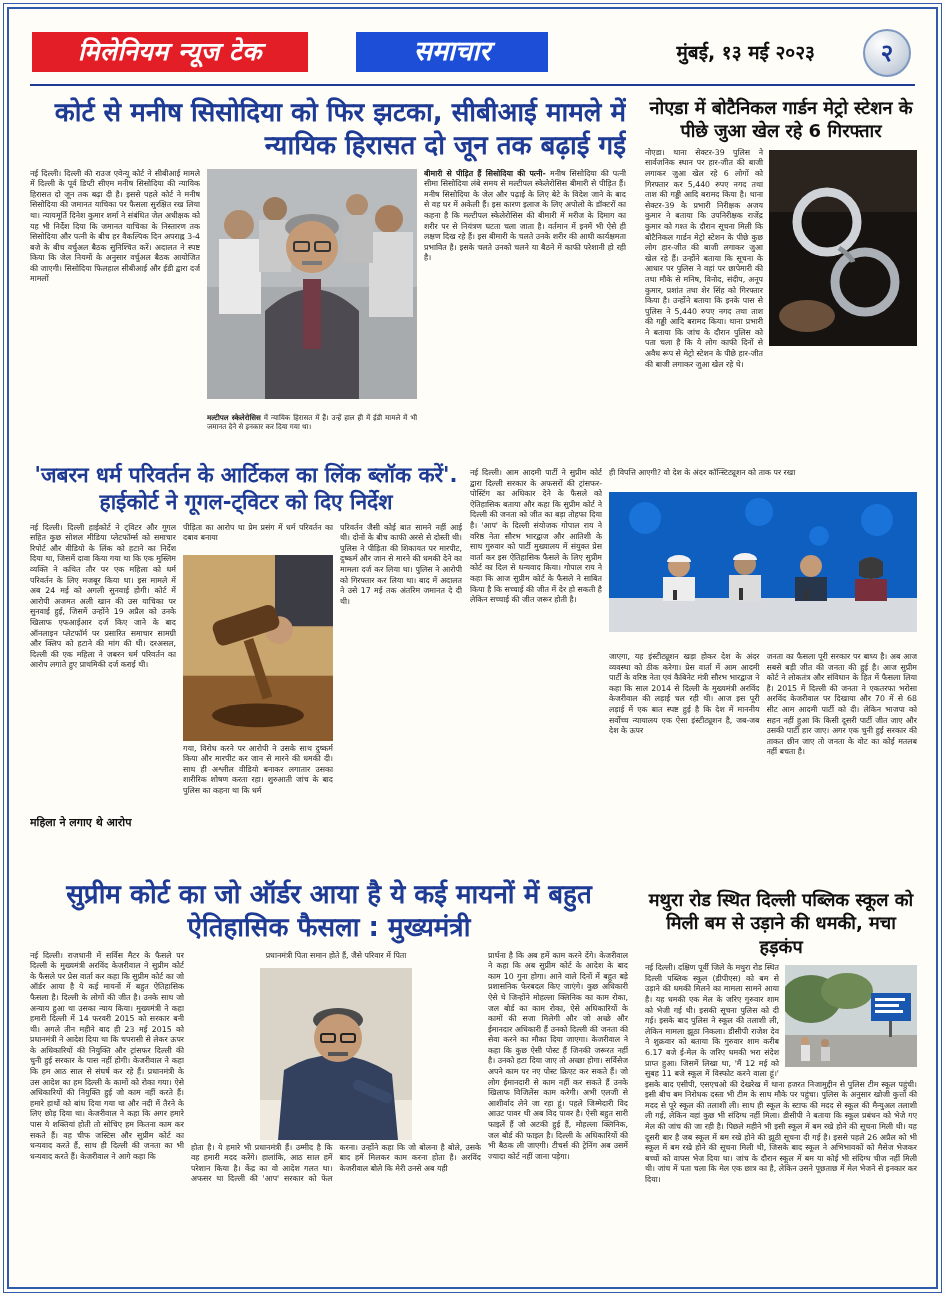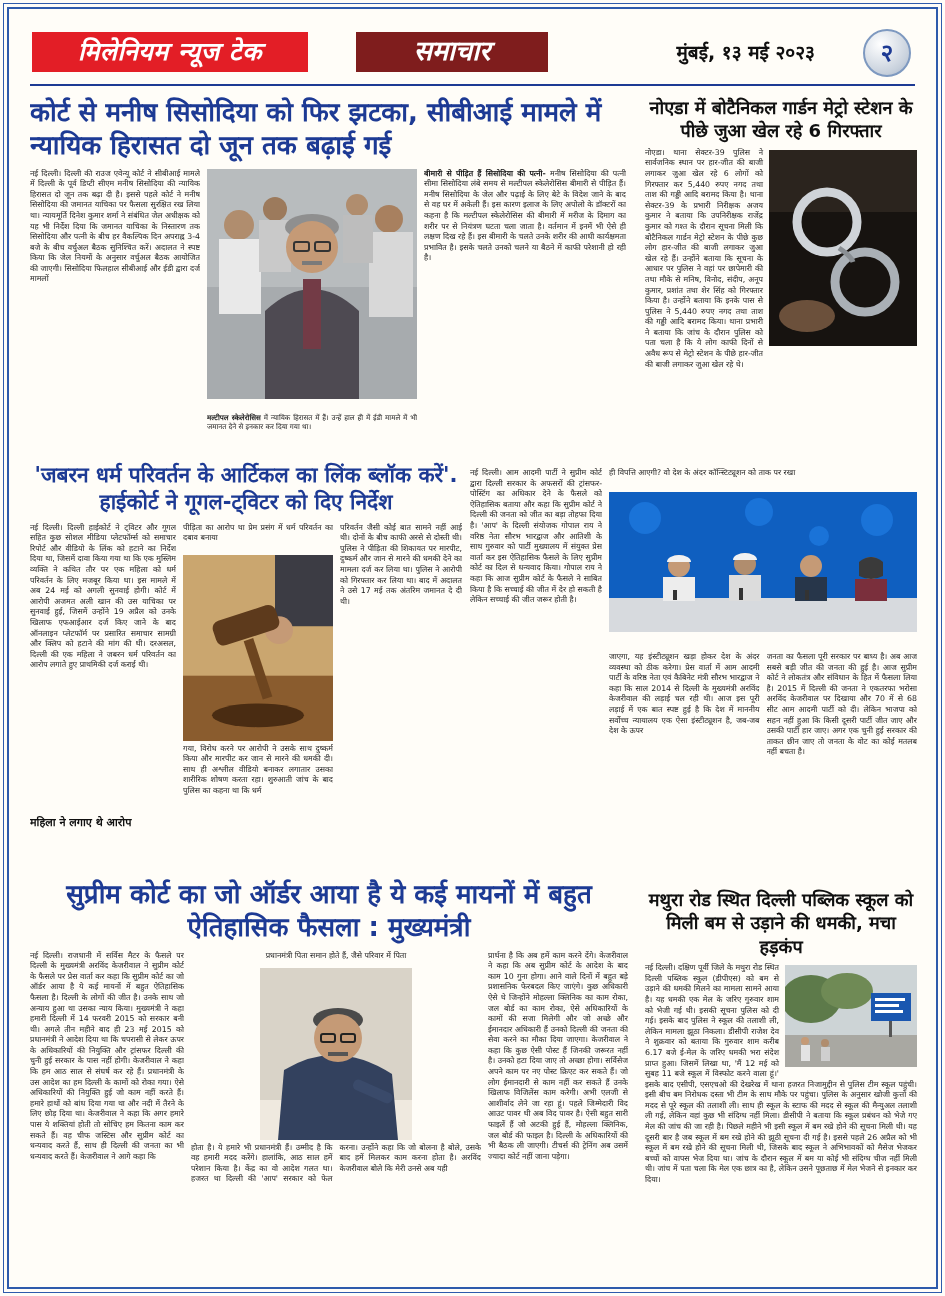--- a/index.html
+++ b/index.html
@@ -11,34 +11,34 @@
   }
   .frame-outer{position:absolute;inset:3px;border:1px solid #2e5bac;pointer-events:none;}
   .frame-inner{position:absolute;inset:7px;border:2px solid #2e5bac;pointer-events:none;}
   .header{position:absolute;left:30px;right:30px;top:28px;height:48px;}
   .brand-box{
     position:absolute;left:2px;top:4px;width:276px;height:40px;background:#e31e26;
     color:#fff;font-weight:bold;font-style:italic;font-size:25px;line-height:40px;text-align:center;
     letter-spacing:0.5px;
   }
   .section-box{
-    position:absolute;left:326px;top:4px;width:192px;height:40px;background:#7f1d1d;
+    position:absolute;left:326px;top:4px;width:192px;height:40px;background:#1d4ed8;
     color:#fff;font-weight:bold;font-style:italic;font-size:27px;line-height:38px;text-align:center;
   }
   .dateline{position:absolute;right:100px;top:4px;height:40px;line-height:40px;
     font-size:19px;font-weight:bold;color:#0f0f0f;}
   .page-circle{
     position:absolute;right:4px;top:1px;width:44px;height:44px;border-radius:50%;
     background:radial-gradient(circle at 35% 30%,#ffffff,#c7d0dc 70%,#9fb0c6);
     border:2px solid #7e99c0;color:#1d3a94;font-size:24px;font-weight:bold;
     text-align:center;line-height:44px;
   }
   .header-rule{position:absolute;left:30px;right:30px;top:84px;border-top:2px solid #1d3a94;}
   .art{position:absolute;overflow:hidden;}
-  .hl-blue{color:#1d3a94;font-weight:bold;margin:0;}
+  .hl-blue{color:#1d3a94;font-weight:bold;margin:0;text-align:right;}
   .hl-black{color:#101010;font-weight:bold;margin:0;}
   .body-txt{font-size:7.8px;line-height:1.36;text-align:justify;color:#1b1b1b;overflow:hidden;}
   .cap{font-size:7.1px;line-height:1.32;text-align:justify;color:#202020;overflow:hidden;}
   .row{display:flex;gap:7px;}
   .ph{position:relative;overflow:hidden;background:#8c8f93;}
   .ph svg{display:block;width:100%;height:100%;}
   figure{margin:0;}
   .subhead{display:block;font-size:11px;margin-top:3px;font-weight:bold;color:#101010;text-align:left;}
   .two-col{column-count:2;column-gap:7px;}
 </style>
@@ -187,21 +187,21 @@
           <rect x="58" y="138" width="74" height="20" fill="#ffffff" transform="rotate(-6 95 148)"></rect>
           <path d="M18 172 L24 102 Q76 70 132 106 L138 172 Z" fill="#33415e"></path>
           <ellipse cx="78" cy="52" rx="25" ry="12" fill="#4a4a4a"></ellipse>
           <circle cx="78" cy="70" r="24" fill="#c59a76"></circle>
           <rect x="61" y="66" width="14" height="8" rx="2" fill="none" stroke="#222" stroke-width="2"></rect>
           <rect x="81" y="66" width="14" height="8" rx="2" fill="none" stroke="#222" stroke-width="2"></rect>
           <rect x="68" y="84" width="20" height="4" fill="#555"></rect>
           <rect x="92" y="118" width="42" height="11" rx="5" fill="#3a4a6a" transform="rotate(24 113 123)"></rect>
         </svg>
       </div>
-      <div class="body-txt two-col" style="height:104px;">होता है। ये हमारे भी प्रधानमंत्री हैं। उम्मीद है कि वह हमारी मदद करेंगे। हालांकि, आठ साल हमें परेशान किया है। केंद्र का वो आदेश गलत था। हजरत था दिल्ली की 'आप' सरकार को फेल करना। उन्होंने कहा कि जो बोलना है बोले, उसके बाद हमें मिलकर काम करना होता है। अरविंद केजरीवाल बोले कि मेरी उनसे अब यही</div>
+      <div class="body-txt two-col" style="height:104px;">होता है। ये हमारे भी प्रधानमंत्री हैं। उम्मीद है कि वह हमारी मदद करेंगे। हालांकि, आठ साल हमें परेशान किया है। केंद्र का वो आदेश गलत था। अफसर था दिल्ली की 'आप' सरकार को फेल करना। उन्होंने कहा कि जो बोलना है बोले, उसके बाद हमें मिलकर काम करना होता है। अरविंद केजरीवाल बोले कि मेरी उनसे अब यही</div>
     </div>
     <div class="body-txt" style="flex:1;height:310px;">प्रार्थना है कि अब हमें काम करने देंगे। केजरीवाल ने कहा कि अब सुप्रीम कोर्ट के आदेश के बाद काम 10 गुना होगा। आने वाले दिनों में बहुत बड़े प्रशासनिक फेरबदल किए जाएंगे। कुछ अधिकारी ऐसे थे जिन्होंने मोहल्ला क्लिनिक का काम रोका, जल बोर्ड का काम रोका, ऐसे अधिकारियों के कामों की सजा मिलेगी और जो अच्छे और ईमानदार अधिकारी हैं उनको दिल्ली की जनता की सेवा करने का मौका दिया जाएगा। केजरीवाल ने कहा कि कुछ ऐसी पोस्ट हैं जिनकी जरूरत नहीं है। उनको हटा दिया जाए तो अच्छा होगा। सर्विसेज अपने काम पर नए पोस्ट क्रिएट कर सकते हैं। जो लोग ईमानदारी से काम नहीं कर सकते हैं उनके खिलाफ विजिलेंस काम करेगी। अभी एलजी से आशीर्वाद लेने जा रहा हूं। पहले जिम्मेदारी विद आउट पावर थी अब विद पावर है। ऐसी बहुत सारी फाइलें हैं जो अटकी हुई हैं, मोहल्ला क्लिनिक, जल बोर्ड की फाइल है। दिल्ली के अधिकारियों की भी बैठक ली जाएगी। टीचर्स की ट्रेनिंग अब उसमें ज्यादा कोर्ट नहीं जाना पड़ेगा।</div>
   </div>
 </section>
 
 <section class="art" style="left:645px;top:888px;width:272px;height:382px;">
   <h2 class="hl-black" style="font-size:18px;line-height:1.3;text-align:center;">मथुरा रोड स्थित दिल्ली पब्लिक स्कूल को मिली बम से उड़ाने की धमकी, मचा हड़कंप</h2>
   <div class="body-txt" style="margin-top:5px;height:326px;">
     <div class="ph" style="float:right;width:132px;height:102px;margin:2px 0 4px 6px;">
       <svg viewBox="0 0 132 102" preserveAspectRatio="none">

